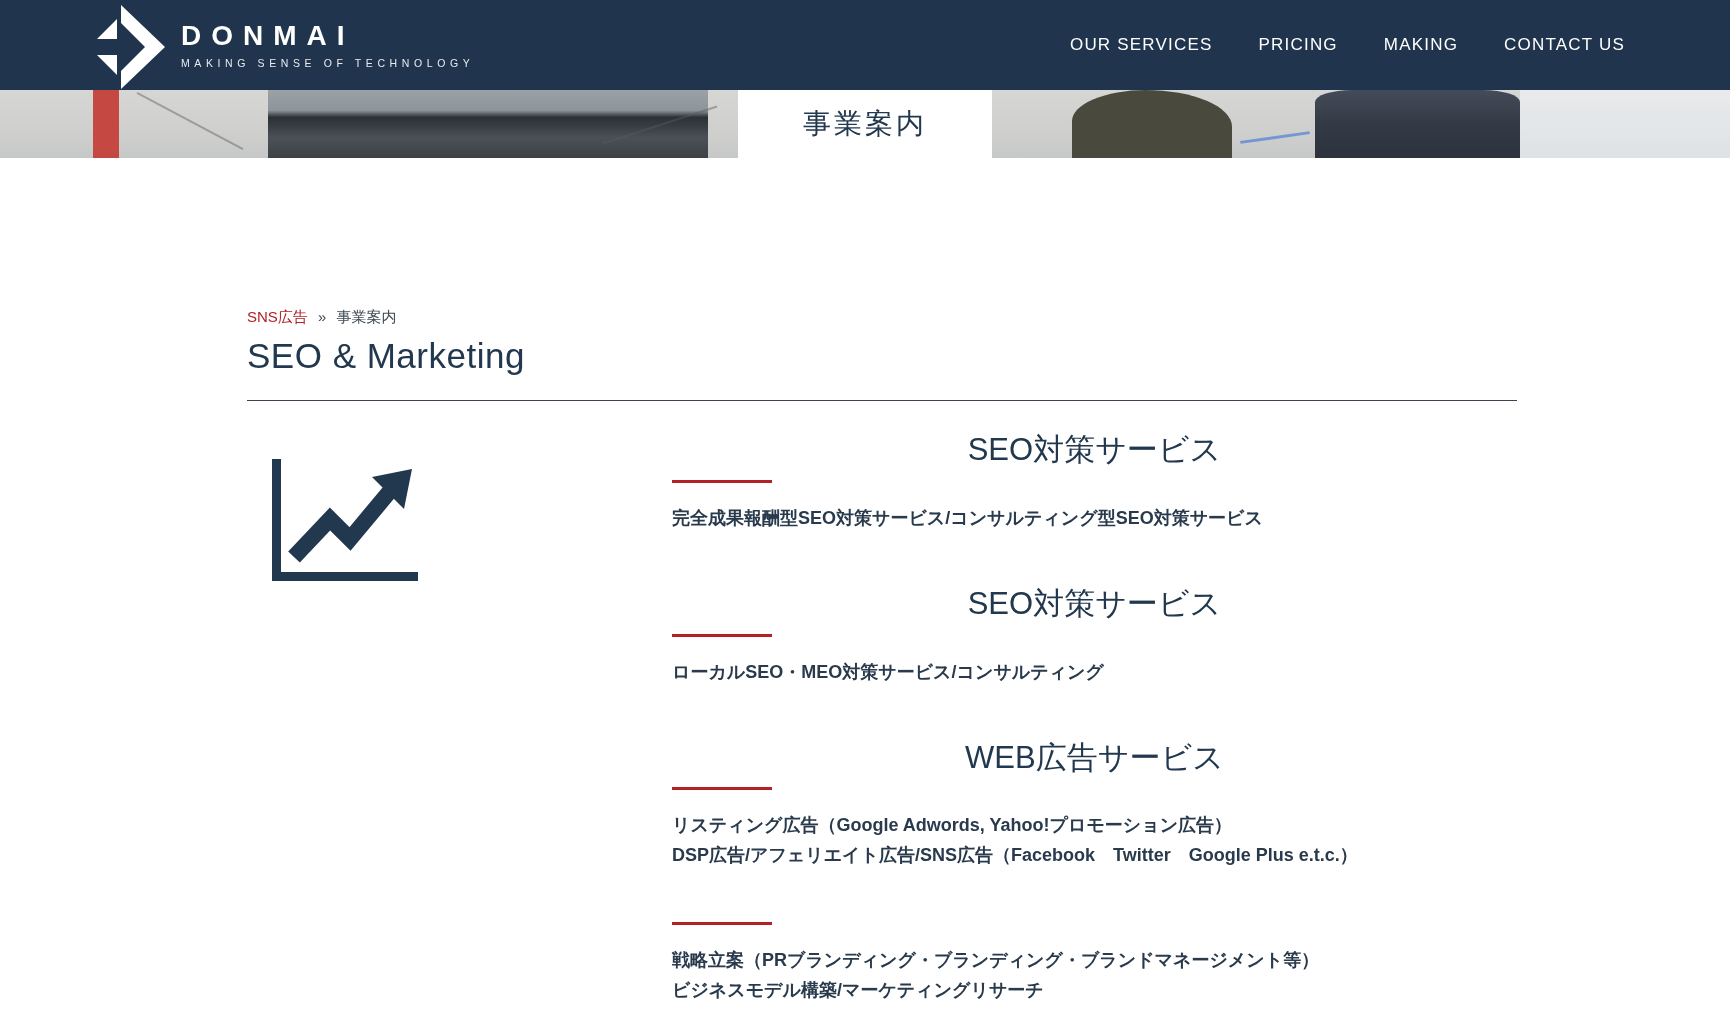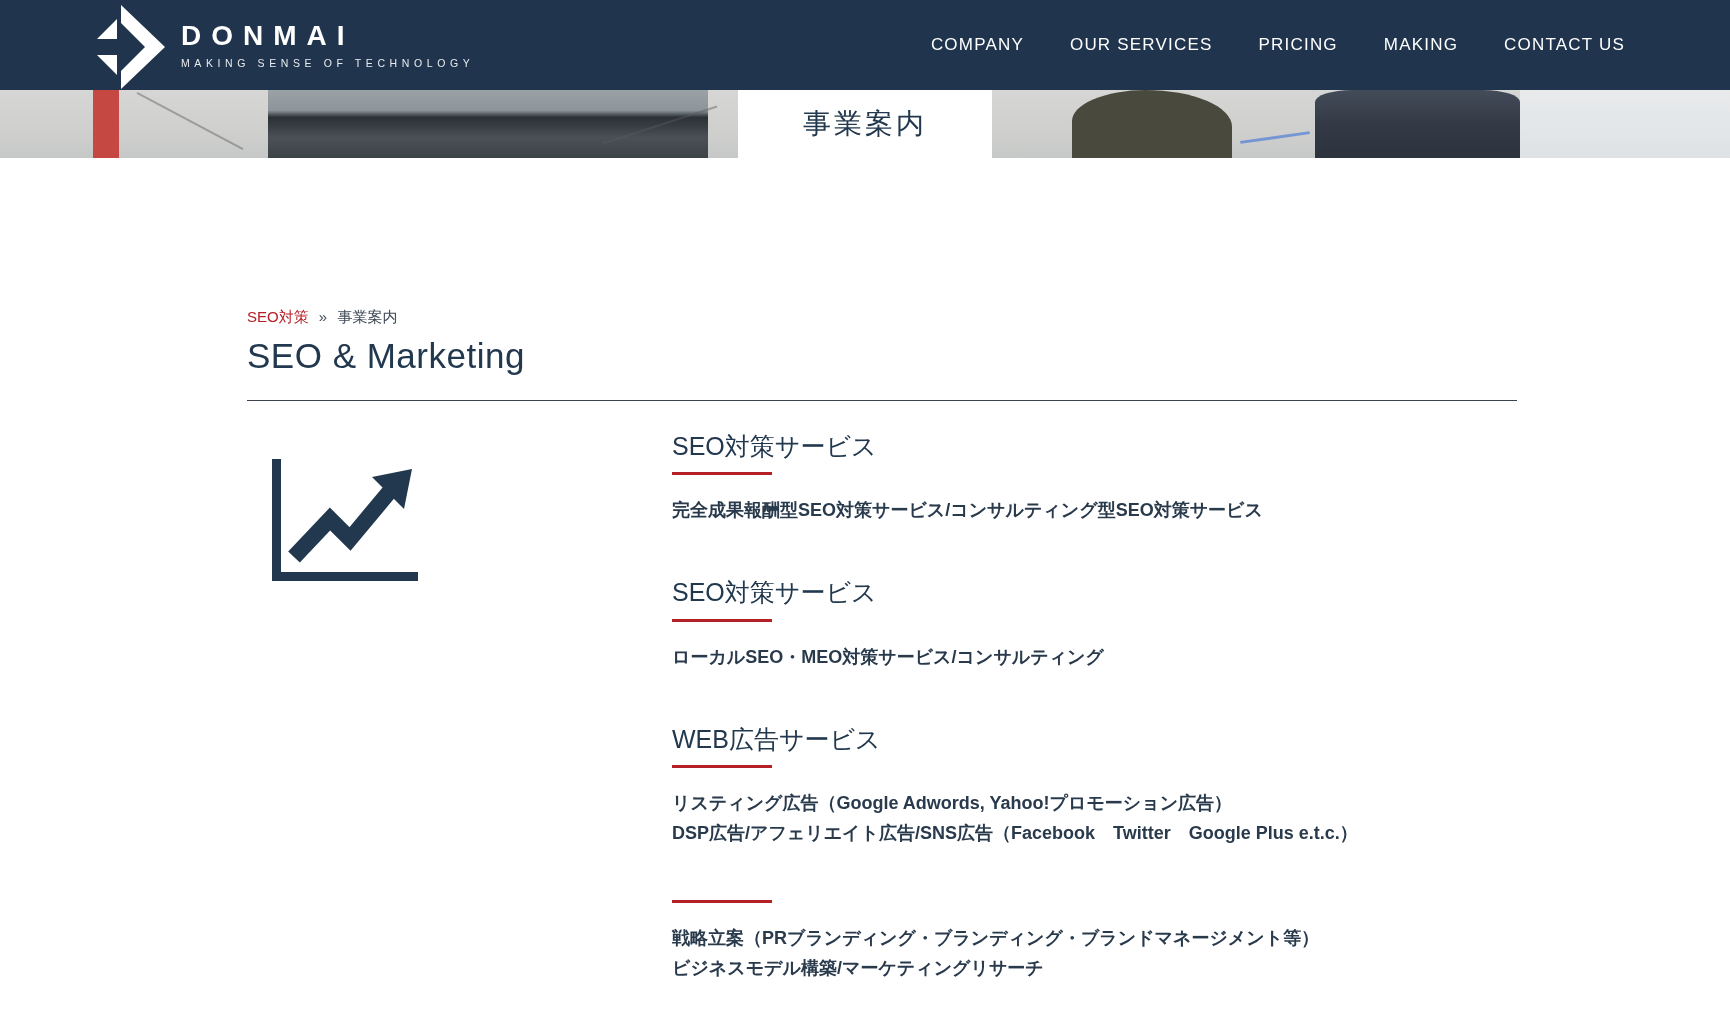--- a/index.html
+++ b/index.html
@@ -48,21 +48,21 @@
   .page-title { margin-top:9px; font-size:35px; font-weight:400; color:#22384e; letter-spacing:.5px; }
   .rule { margin-top:24px; border:none; border-top:1px solid #3c4350; }
 
   .content-row { display:flex; margin-top:30px; }
   .col-icon { width:425px; flex:0 0 425px; }
   .chart-icon { margin:28px 0 0 23px; }
   .col-text { flex:1; }
 
   .svc { margin-top:52px; }
   .svc:first-child { margin-top:0; }
-  .svc h3 { font-size:25px; font-weight:500; color:#22384e; line-height:1.25; }
+  .svc h3 { font-size:31px; font-weight:500; color:#22384e; line-height:1.25;text-align:center; }
   .redbar { width:100px; height:3px; background:#b32025; margin-top:10px; }
   .svc p { margin-top:20px; font-size:18px; line-height:30px; color:#293a4c;font-weight:bold; }
   .svc p + p { margin-top:0; }
   .red-link { color:#b32025; cursor:pointer; }
 </style>
 </head>
 <body>
 
 <div class="header">
   <div class="logo">
@@ -70,21 +70,20 @@
       <polygon points="26,0 70,42 26,84 26,66 50,42 26,18" fill="#ffffff"></polygon>
       <polygon points="2,34 22,14 22,34" fill="#ffffff"></polygon>
       <polygon points="2,50 22,70 22,50" fill="#ffffff"></polygon>
     </svg>
     <div class="logo-text">
       <span class="logo-name">DONMAI</span>
       <span class="logo-tag">MAKING SENSE OF TECHNOLOGY</span>
     </div>
   </div>
   <div class="nav">
-    <span class="nav-item">COMPANY</span>
     <span class="nav-item">OUR SERVICES</span>
     <span class="nav-item">PRICING</span>
     <span class="nav-item">MAKING</span>
     <span class="nav-item">CONTACT US</span>
   </div>
 </div>
 
 <div class="hero">
   <div class="shape red-bar"></div>
   <div class="shape fig-left"></div>
@@ -96,21 +95,21 @@
   <div class="scribble scr2"></div>
   <div class="scribble scr3"></div>
   <div class="hero-box">
     <span class="hero-title">事業案内</span>
   </div>
 </div>
 
 <div class="main">
 
   <div class="breadcrumb">
-    <span class="crumb-link">SEO対策</span>
+    <span class="crumb-link">SNS広告</span>
     <span class="crumb-sep">»</span>
     <span class="crumb-current">事業案内</span>
   </div>
 
   <h1 class="page-title">SEO &amp; Marketing</h1>
   <hr class="rule">
 
   <div class="content-row">
 
     <div class="col-icon">

